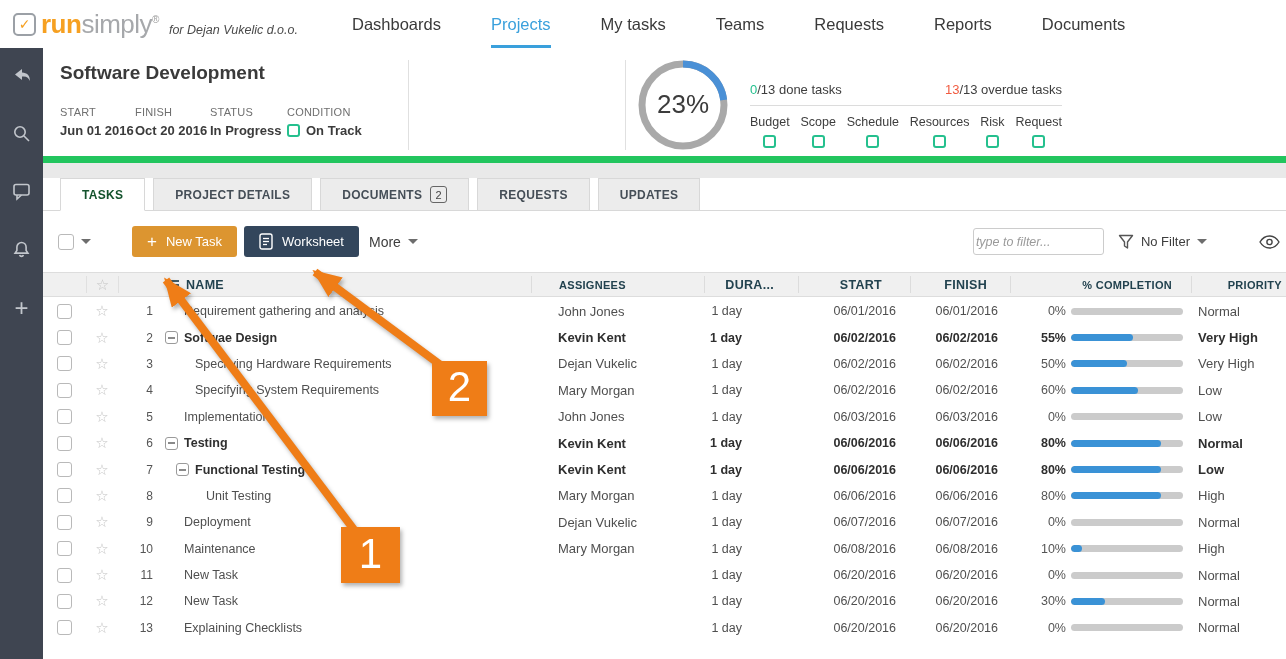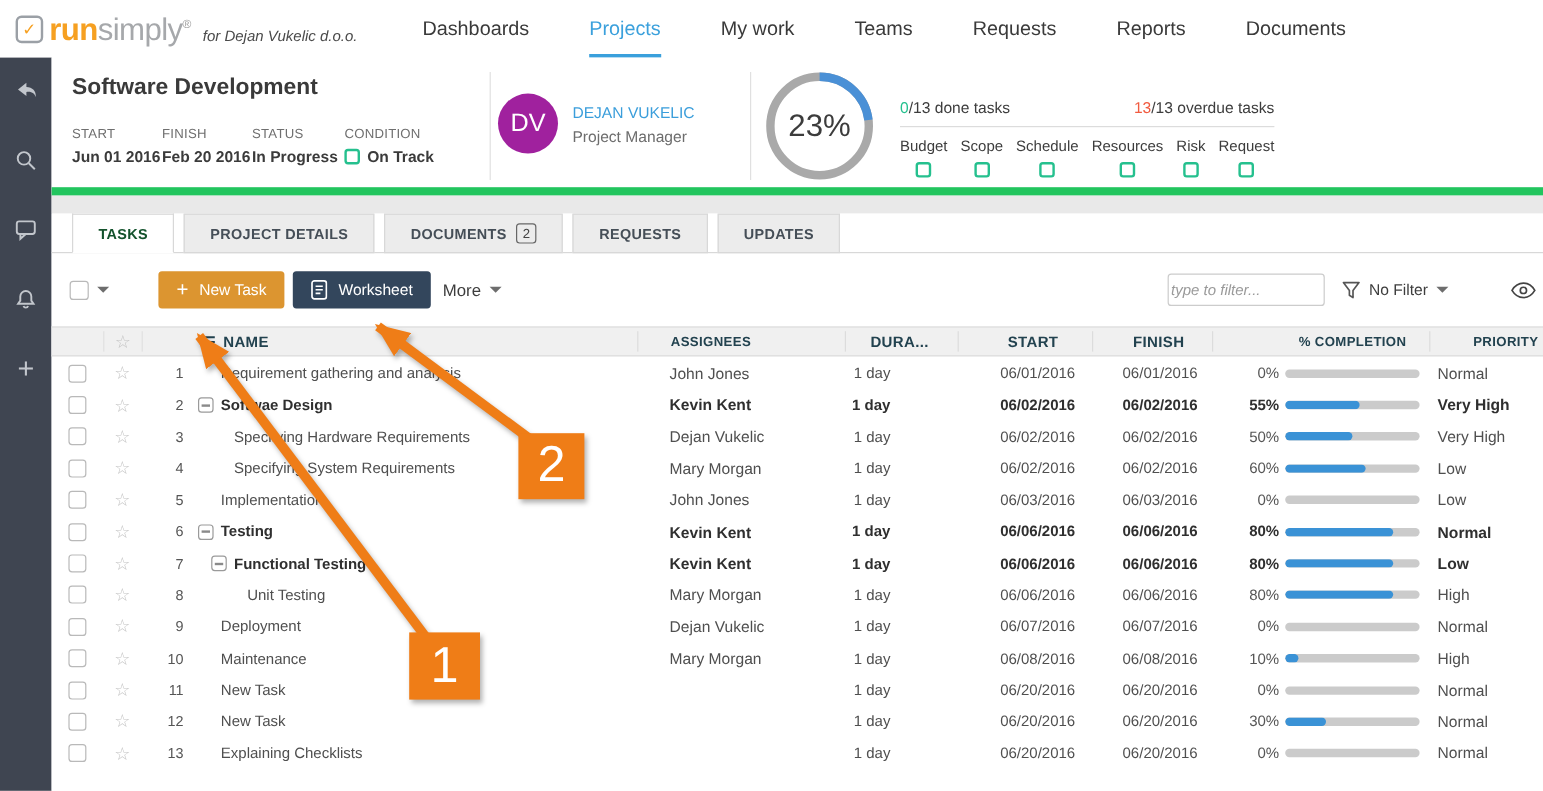--- a/index.html
+++ b/index.html
@@ -138,21 +138,21 @@
 
 <div class="topbar">
   <div class="logo">
     <span class="logo-box">✓</span>
     <span class="logo-text"><span class="lt-run">run</span><span class="lt-simply">simply</span><sup>®</sup></span>
     <span class="tagline">for Dejan Vukelic d.o.o.</span>
   </div>
   <nav id="topnav">
       <div class="nav-item">Dashboards</div>
       <div class="nav-item active">Projects</div>
-      <div class="nav-item">My work</div>
+      <div class="nav-item">My tasks</div>
       <div class="nav-item">Teams</div>
       <div class="nav-item">Requests</div>
       <div class="nav-item">Reports</div>
       <div class="nav-item">Documents</div>
     </nav>
 </div>
 
 <div class="sidebar">
   <span class="rail-icon">
     <svg width="20" height="18" viewBox="0 0 20 18">
@@ -182,42 +182,35 @@
 
 <div class="summary">
   <div class="proj-title">Software Development</div>
   <div class="fields">
     <div class="field">
       <div class="f-label">START</div>
       <div class="f-value">Jun 01 2016</div>
     </div>
     <div class="field">
       <div class="f-label">FINISH</div>
-      <div class="f-value">Feb 20 2016</div>
+      <div class="f-value">Oct 20 2016</div>
     </div>
     <div class="field">
       <div class="f-label">STATUS</div>
       <div class="f-value">In Progress</div>
     </div>
     <div class="field">
       <div class="f-label">CONDITION</div>
       <div class="f-value cond-value">
           <span class="green-box"></span>
           <span>On Track</span>
         </div>
     </div>
   </div>
   <div class="vdiv vdiv1"></div>
-  <div class="manager">
-    <div class="avatar">DV</div>
-    <div>
-      <div class="mgr-name">DEJAN VUKELIC</div>
-      <div class="mgr-role">Project Manager</div>
-    </div>
-  </div>
   <div class="vdiv vdiv2"></div>
   <div class="progress">
     <svg width="96" height="96" viewBox="0 0 96 96">
       <circle cx="48" cy="48" r="41" fill="none" stroke="#a9a9a9" stroke-width="7"></circle>
       <circle cx="48" cy="48" r="41" fill="none" stroke="#4a90d6" stroke-width="7" stroke-dasharray="59.2 198.4" transform="rotate(-90 48 48)"></circle>
     </svg>
     <div class="pct-text">23%</div>
   </div>
   <div class="tasksblock">
     <div class="tasks-row">

